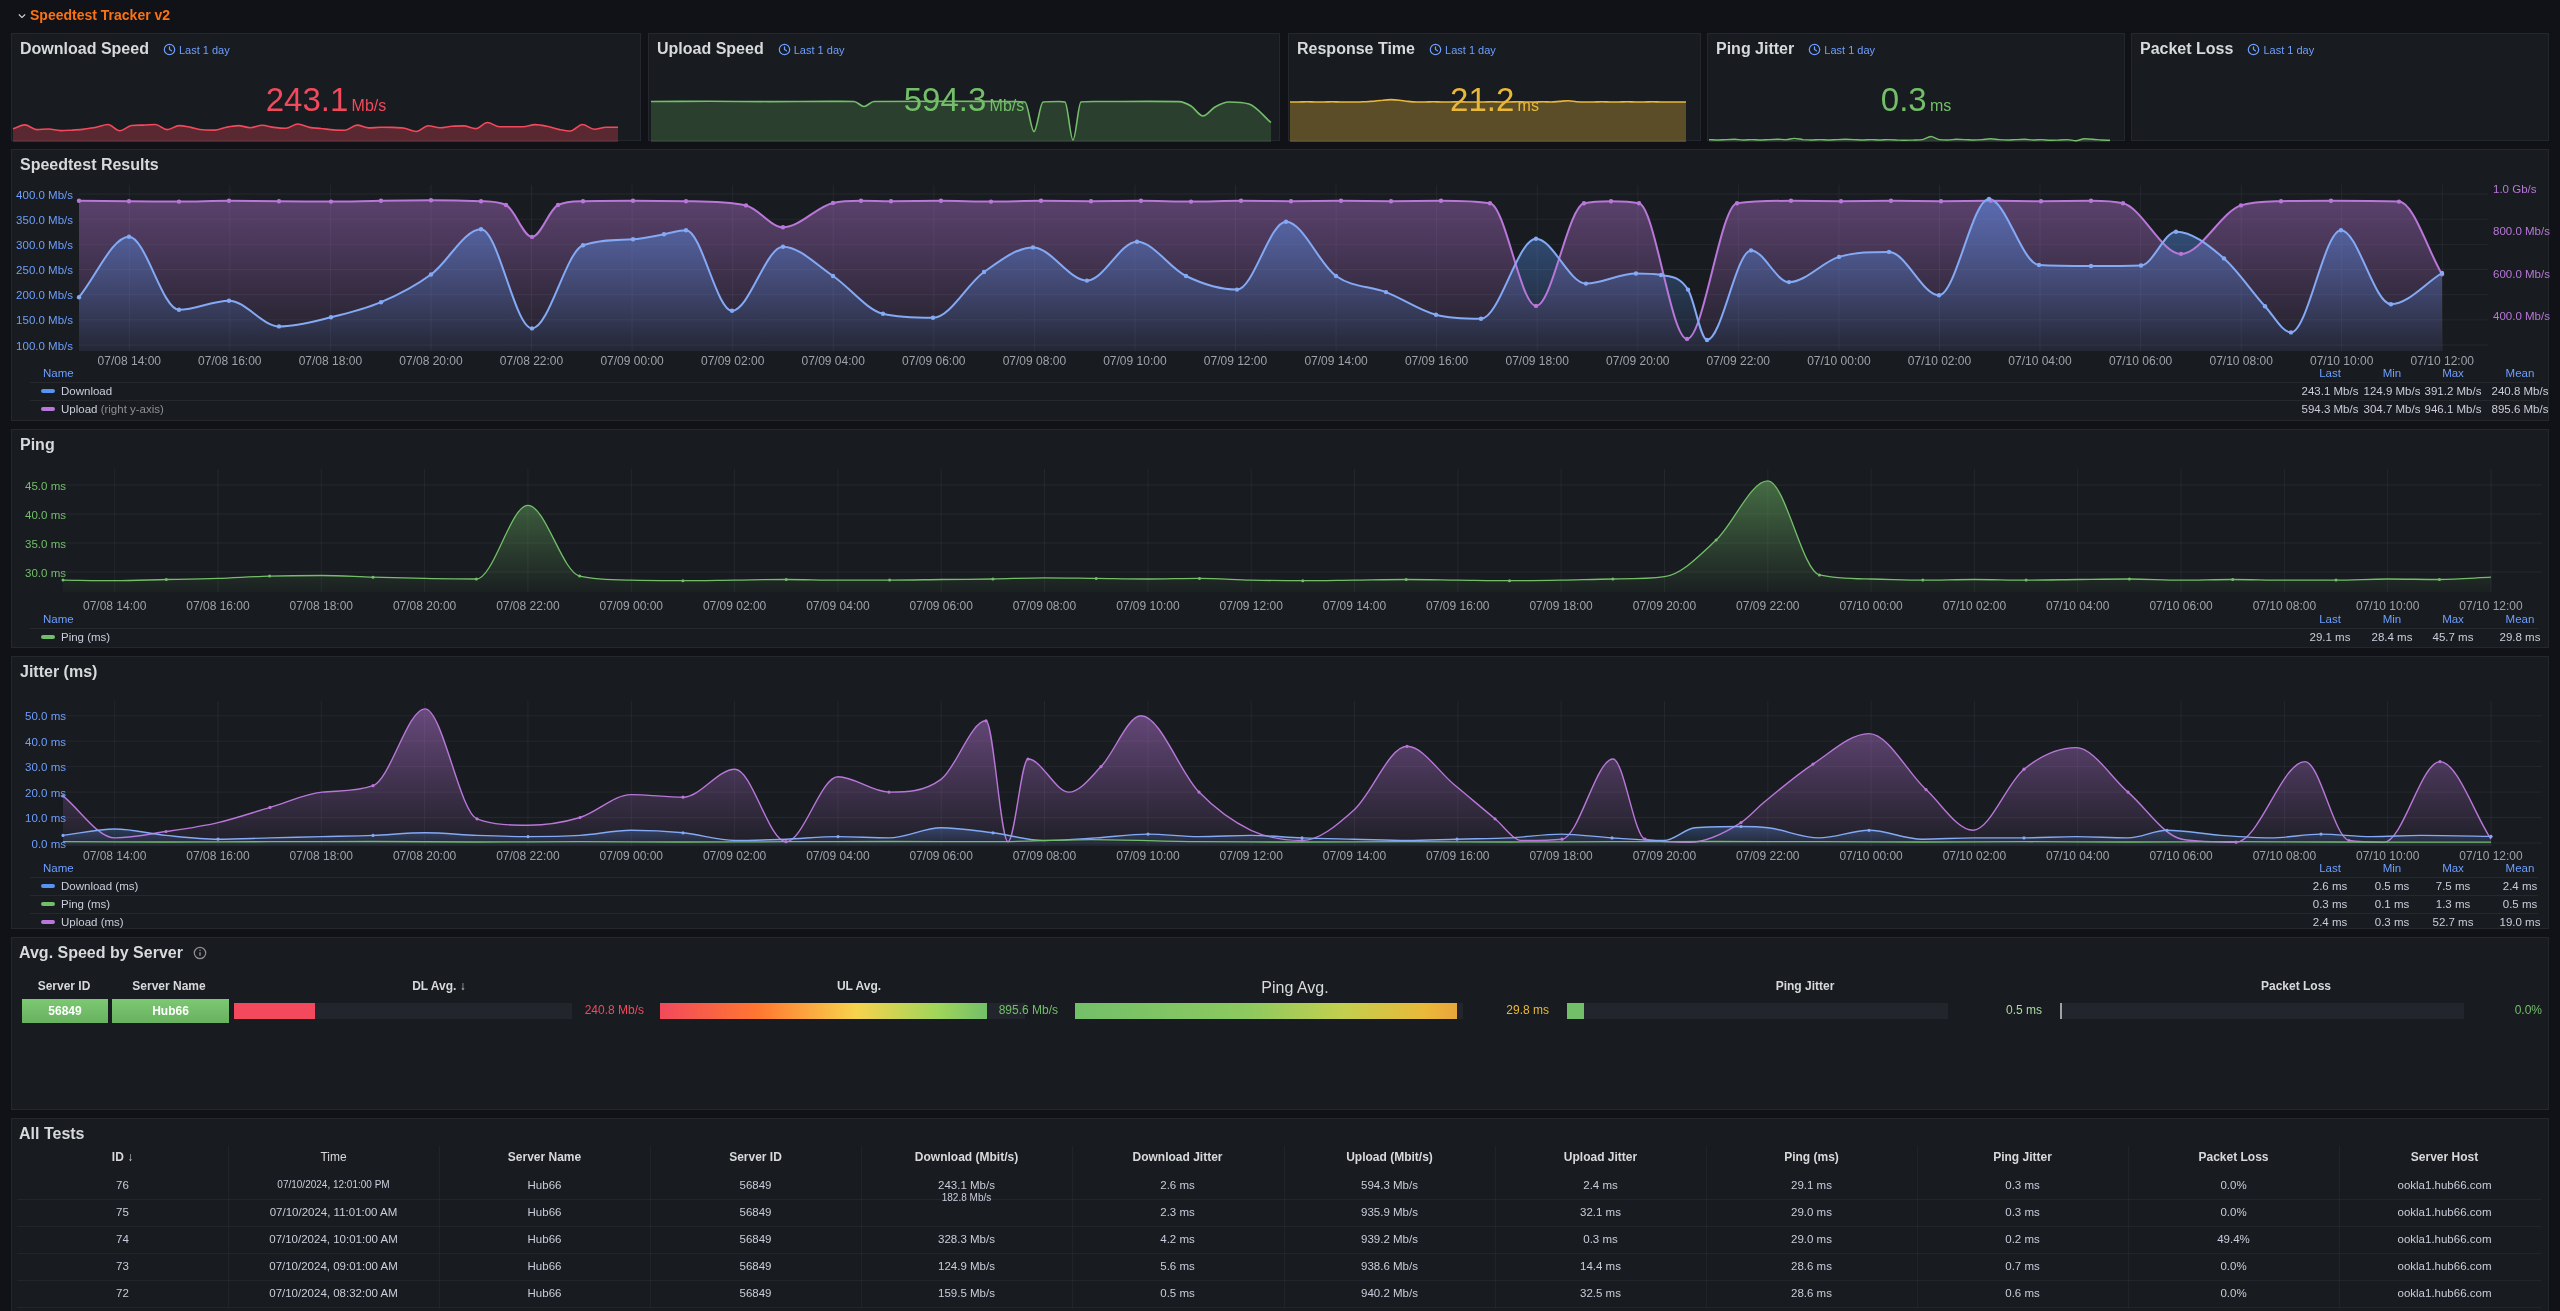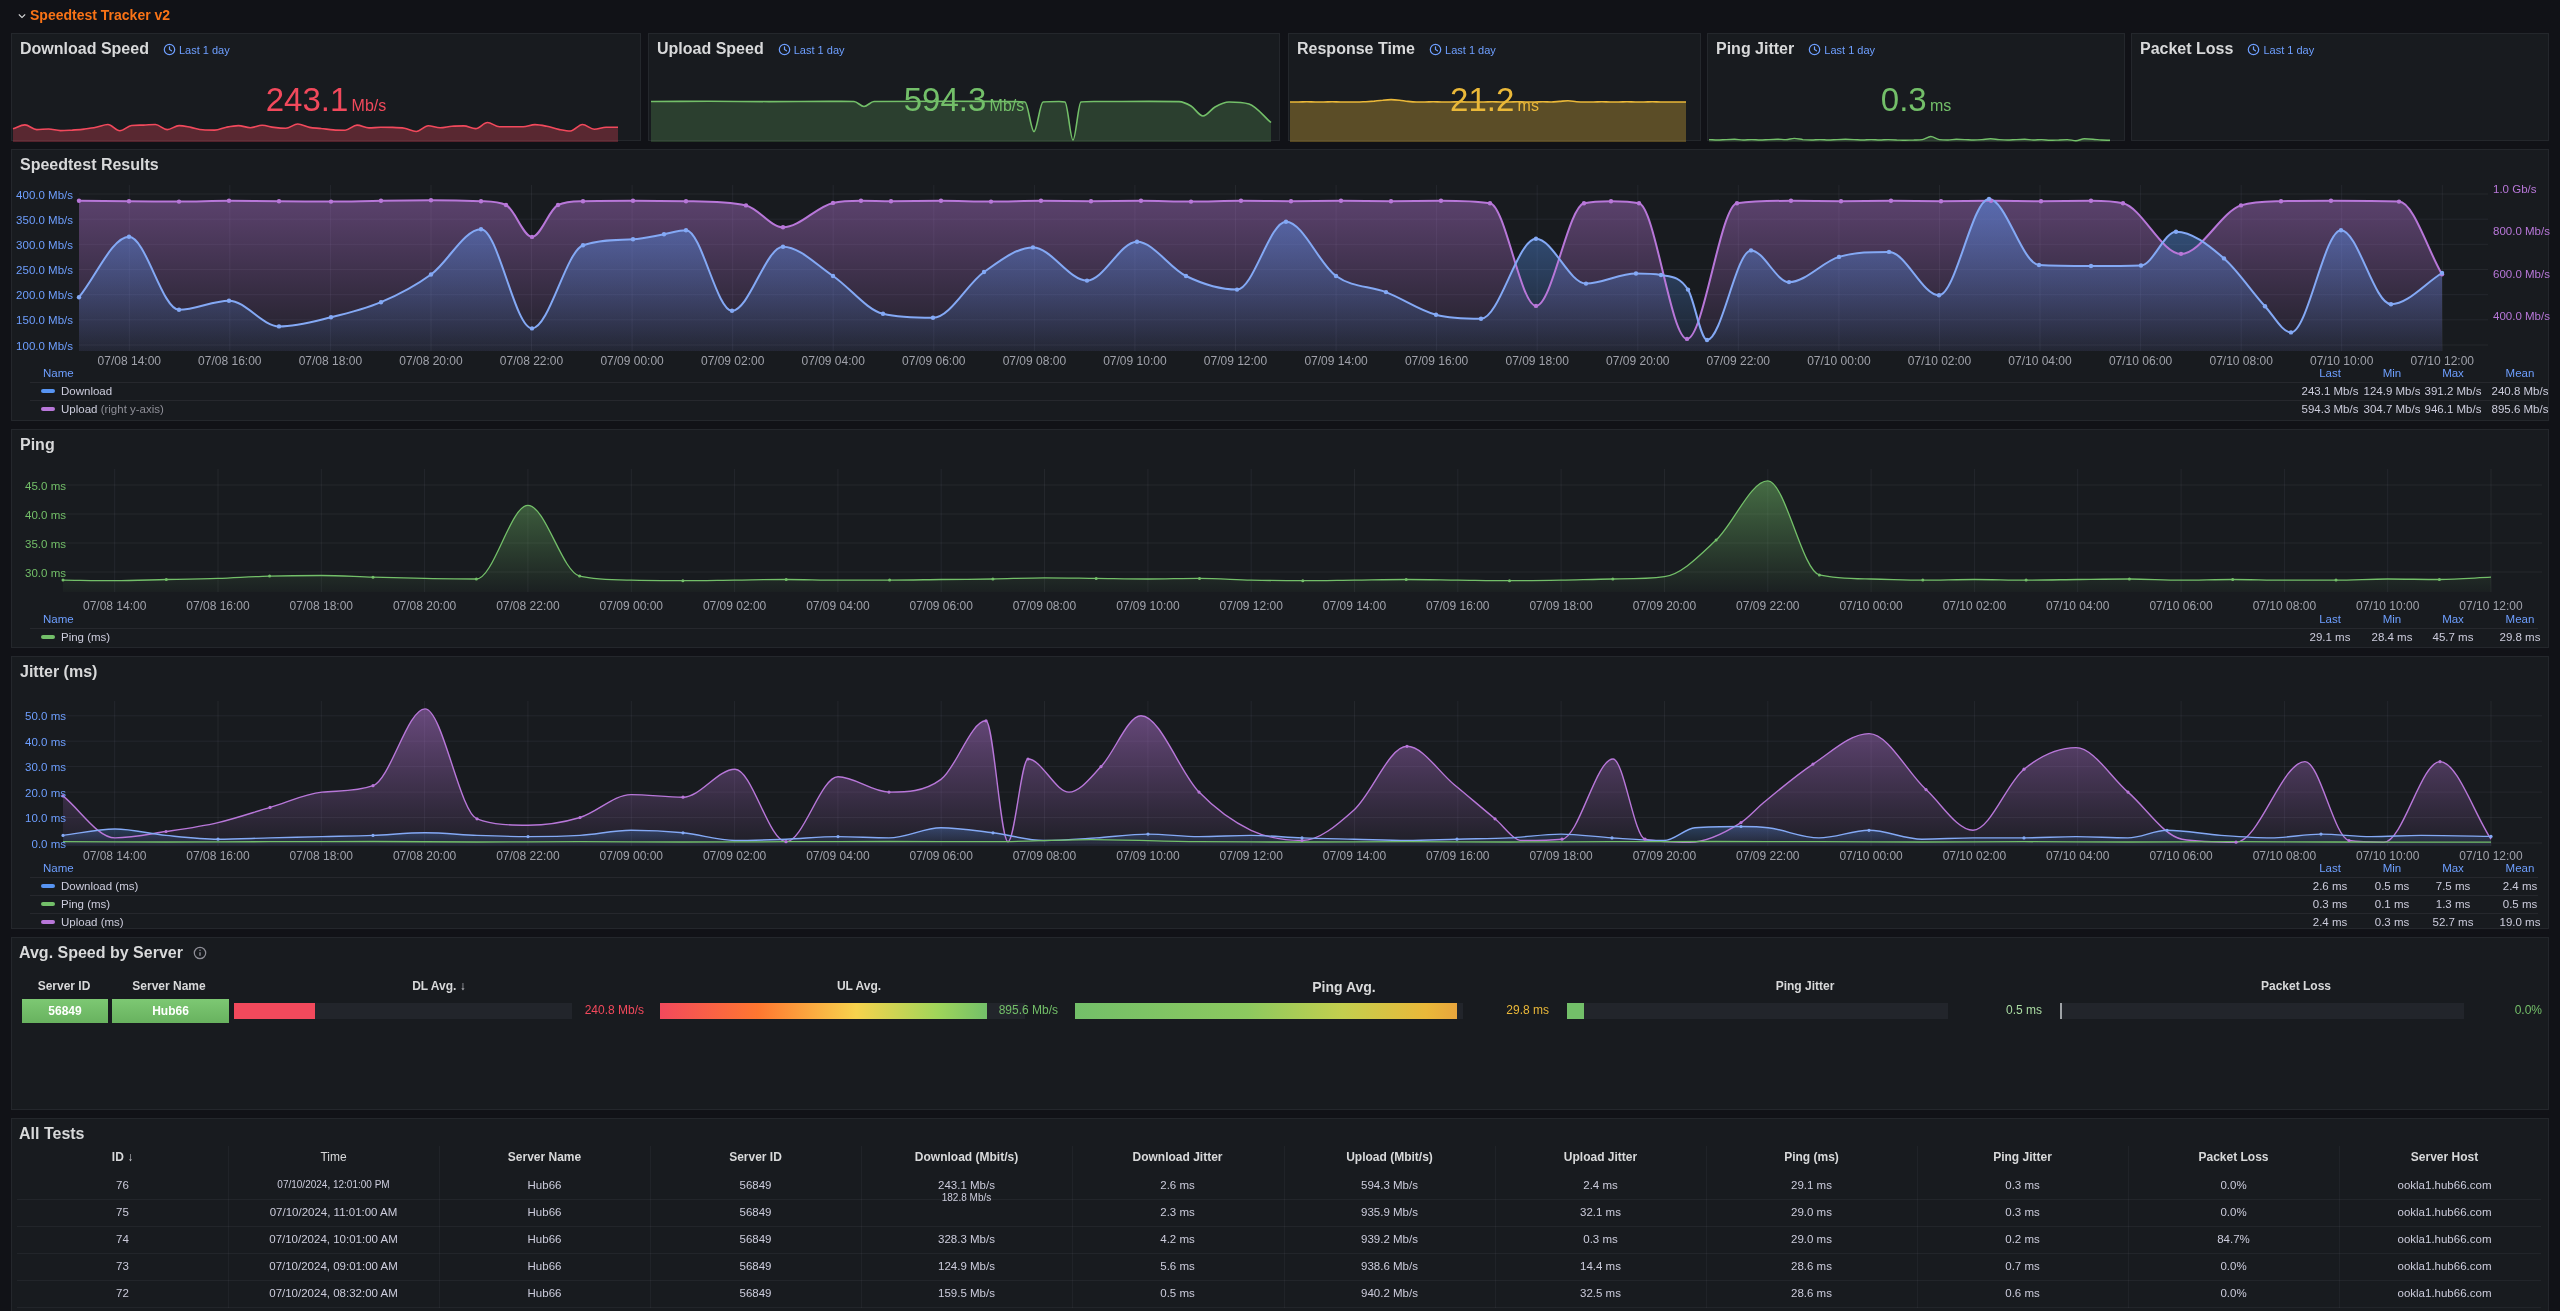--- a/index.html
+++ b/index.html
@@ -537,21 +537,21 @@
 
 <div class="phead" style="left:7px"><span class="ptitle">Avg. Speed by Server</span><span style="margin-left:10px"><svg width="14" height="14" viewBox="0 0 16 16" style="vertical-align:-2px">
           <circle cx="8" cy="8" r="6.5" fill="none" stroke="#8e8e97" stroke-width="1.4"></circle>
           <path d="M8 7.2 V11" stroke="#8e8e97" stroke-width="1.6"></path>
           <circle cx="8" cy="4.9" r="0.9" fill="#8e8e97"></circle>
         </svg></span></div>
 <div style="position:absolute;left:-98px;top:41px;width:300px;text-align:center;color:#d8d9da;font-size:12px;font-weight:700">Server ID</div>
     <div style="position:absolute;left:7px;top:41px;width:300px;text-align:center;color:#d8d9da;font-size:12px;font-weight:700">Server Name</div>
     <div style="position:absolute;left:277px;top:41px;width:300px;text-align:center;color:#d8d9da;font-size:12px;font-weight:700">DL Avg.<span style="color:#cfd0d6;font-weight:400"> ↓</span></div>
 <div style="position:absolute;left:697px;top:41px;width:300px;text-align:center;color:#d8d9da;font-size:12px;font-weight:700">UL Avg.</div>
-    <div style="position:absolute;left:1182px;top:41px;width:300px;text-align:center;color:#d8d9da;font-size:14px;font-weight:700">Ping Avg.</div>
+    <div style="position:absolute;left:1133px;top:41px;width:300px;text-align:center;color:#d8d9da;font-size:16px;font-weight:400">Ping Avg.</div>
     <div style="position:absolute;left:1643px;top:41px;width:300px;text-align:center;color:#d8d9da;font-size:12px;font-weight:700">Ping Jitter</div>
     <div style="position:absolute;left:2134px;top:41px;width:300px;text-align:center;color:#d8d9da;font-size:12px;font-weight:700">Packet Loss</div>
 <div style="position:absolute;left:10px;top:61px;width:86px;height:24px;background:linear-gradient(180deg,#7dc873,#68b25f);color:#fff;font-size:12px;font-weight:600;text-align:center;line-height:24px">56849</div>
 <div style="position:absolute;left:100px;top:61px;width:117px;height:24px;background:linear-gradient(180deg,#7dc873,#68b25f);color:#fff;font-size:12px;font-weight:600;text-align:center;line-height:24px">Hub66</div>
 <div class="track" style="left:222px;top:65px;width:338px"></div>
 <div style="position:absolute;left:222px;top:65px;width:81px;height:16px;background:#f2495c"></div>
 <div style="position:absolute;left:482px;top:65px;width:150px;text-align:right;font-size:12px;color:#f2495c">240.8 Mb/s</div>
 <div class="track" style="left:648px;top:65px;width:365px"></div>
 <div style="position:absolute;left:648px;top:65px;width:327px;height:16px;background:linear-gradient(90deg,#f2495c,#ff7730 30%,#f7d34d 60%,#9fd55a 85%,#73bf69)"></div>
 <div style="position:absolute;left:896px;top:65px;width:150px;text-align:right;font-size:12px;color:#73bf69">895.6 Mb/s</div>
@@ -622,21 +622,21 @@
     <div style="position:absolute;left:5px;top:114px;width:211px;text-align:center;color:#ccccdc;font-size:11.5px">74</div>
     <div style="position:absolute;left:216px;top:114px;width:211px;text-align:center;color:#ccccdc;font-size:11.5px">07/10/2024, 10:01:00 AM</div>
     <div style="position:absolute;left:427px;top:114px;width:211px;text-align:center;color:#ccccdc;font-size:11.5px">Hub66</div>
     <div style="position:absolute;left:638px;top:114px;width:211px;text-align:center;color:#ccccdc;font-size:11.5px">56849</div>
     <div style="position:absolute;left:849px;top:114px;width:211px;text-align:center;color:#ccccdc;font-size:11.5px">328.3 Mb/s</div>
     <div style="position:absolute;left:1060px;top:114px;width:211px;text-align:center;color:#ccccdc;font-size:11.5px">4.2 ms</div>
     <div style="position:absolute;left:1272px;top:114px;width:211px;text-align:center;color:#ccccdc;font-size:11.5px">939.2 Mb/s</div>
     <div style="position:absolute;left:1483px;top:114px;width:211px;text-align:center;color:#ccccdc;font-size:11.5px">0.3 ms</div>
     <div style="position:absolute;left:1694px;top:114px;width:211px;text-align:center;color:#ccccdc;font-size:11.5px">29.0 ms</div>
     <div style="position:absolute;left:1905px;top:114px;width:211px;text-align:center;color:#ccccdc;font-size:11.5px">0.2 ms</div>
-    <div style="position:absolute;left:2116px;top:114px;width:211px;text-align:center;color:#ccccdc;font-size:11.5px">84.7%</div>
+    <div style="position:absolute;left:2116px;top:114px;width:211px;text-align:center;color:#ccccdc;font-size:11.5px">49.4%</div>
     <div style="position:absolute;left:2327px;top:114px;width:211px;text-align:center;color:#ccccdc;font-size:11.5px">ookla1.hub66.com</div>
     <div style="position:absolute;left:5px;top:135px;width:2524px;height:27px;border-bottom:1px solid rgba(204,204,220,0.06)"></div>
     <div style="position:absolute;left:5px;top:141px;width:211px;text-align:center;color:#ccccdc;font-size:11.5px">73</div>
     <div style="position:absolute;left:216px;top:141px;width:211px;text-align:center;color:#ccccdc;font-size:11.5px">07/10/2024, 09:01:00 AM</div>
     <div style="position:absolute;left:427px;top:141px;width:211px;text-align:center;color:#ccccdc;font-size:11.5px">Hub66</div>
     <div style="position:absolute;left:638px;top:141px;width:211px;text-align:center;color:#ccccdc;font-size:11.5px">56849</div>
     <div style="position:absolute;left:849px;top:141px;width:211px;text-align:center;color:#ccccdc;font-size:11.5px">124.9 Mb/s</div>
     <div style="position:absolute;left:1060px;top:141px;width:211px;text-align:center;color:#ccccdc;font-size:11.5px">5.6 ms</div>
     <div style="position:absolute;left:1272px;top:141px;width:211px;text-align:center;color:#ccccdc;font-size:11.5px">938.6 Mb/s</div>
     <div style="position:absolute;left:1483px;top:141px;width:211px;text-align:center;color:#ccccdc;font-size:11.5px">14.4 ms</div>

